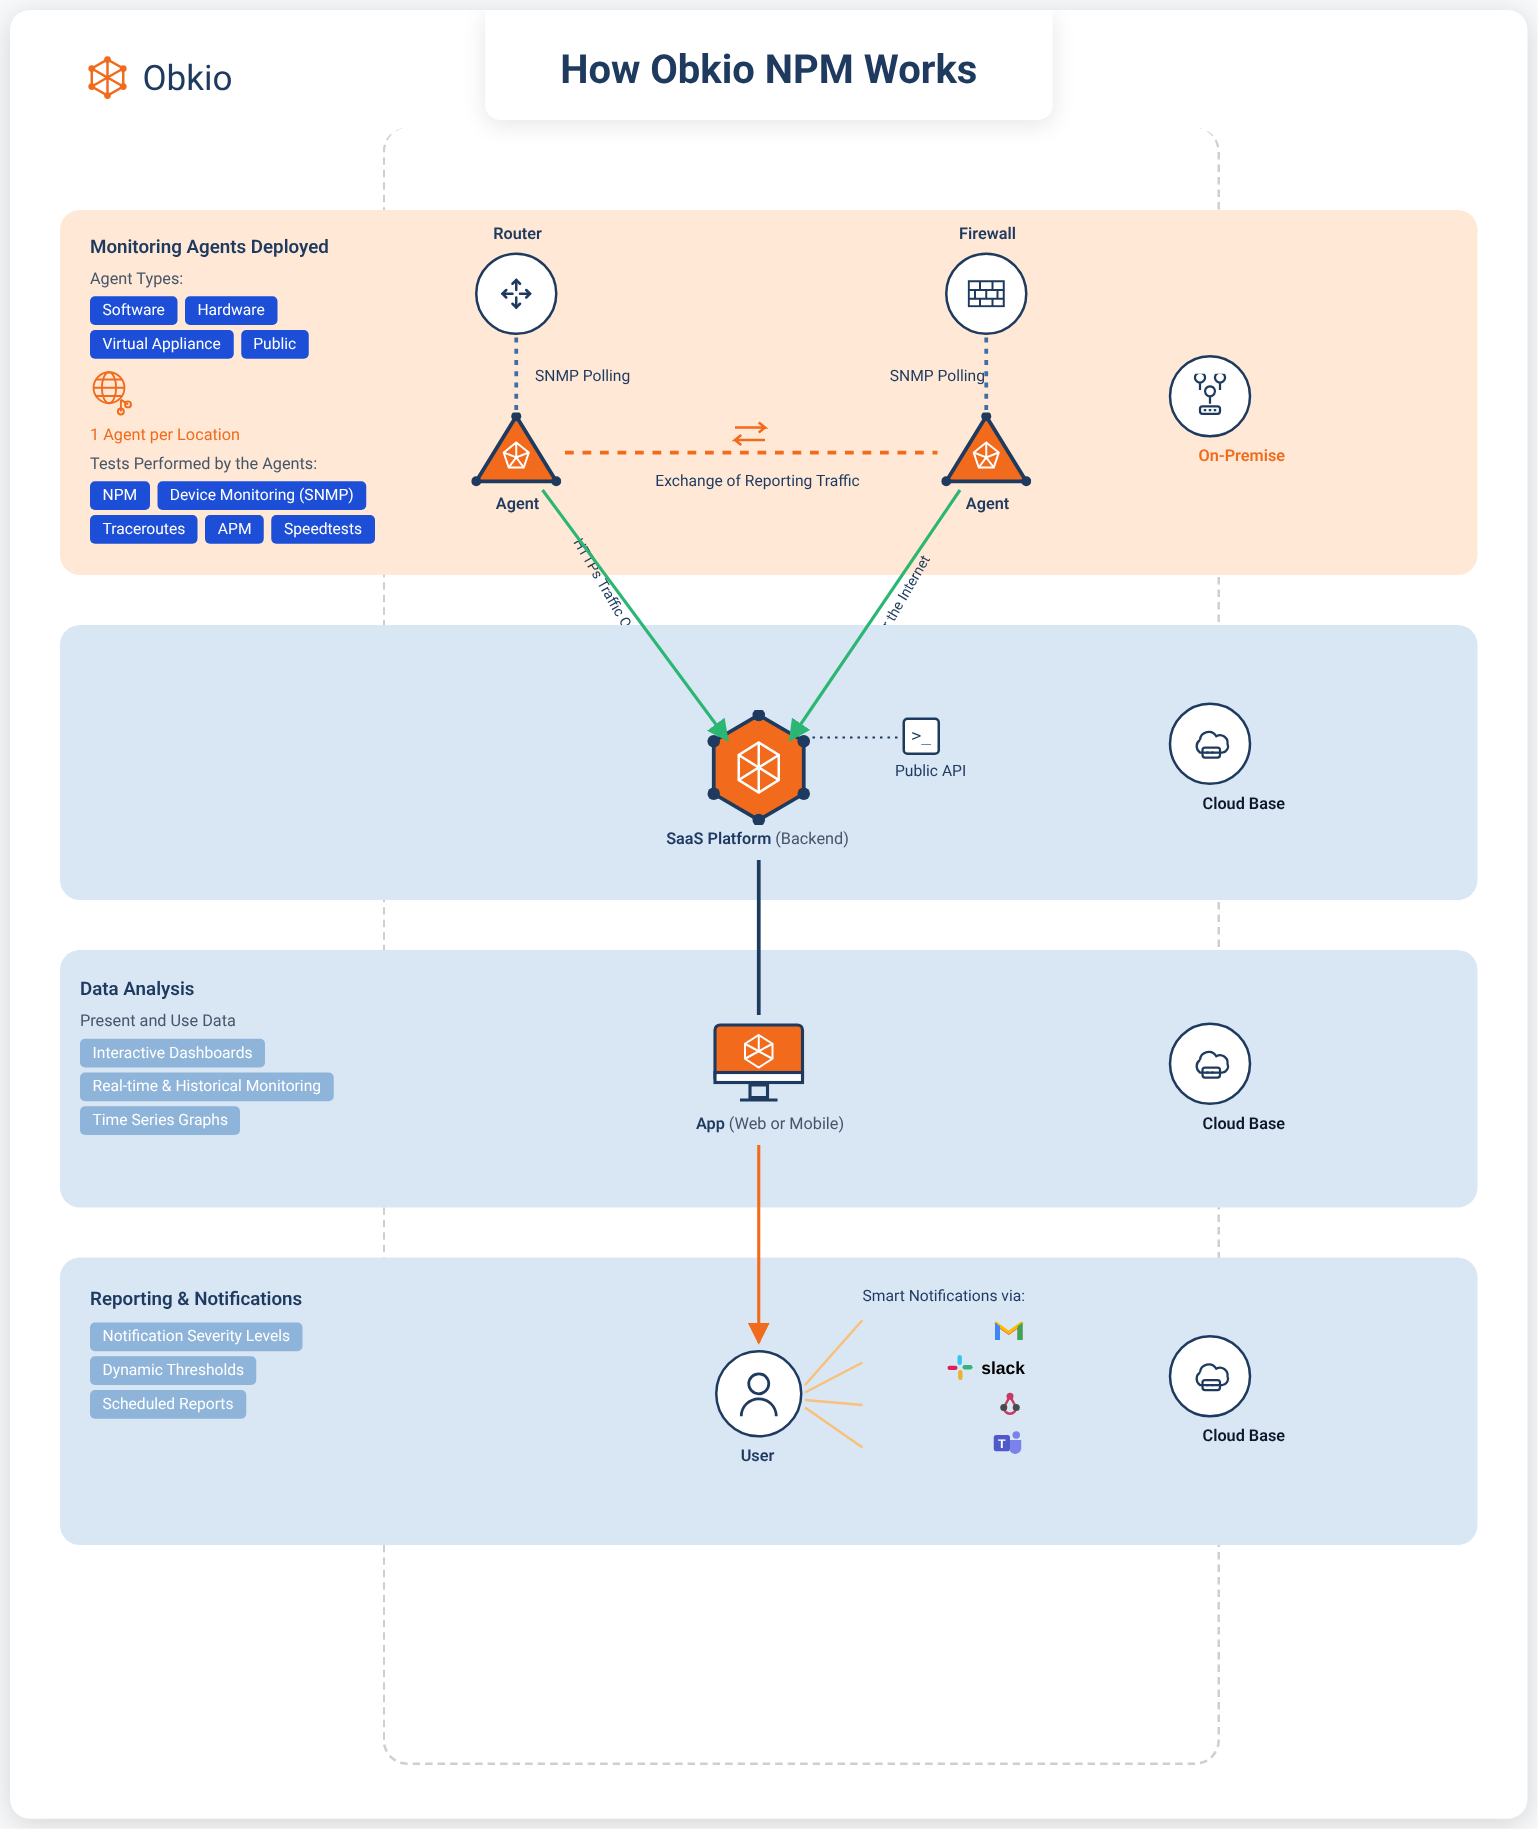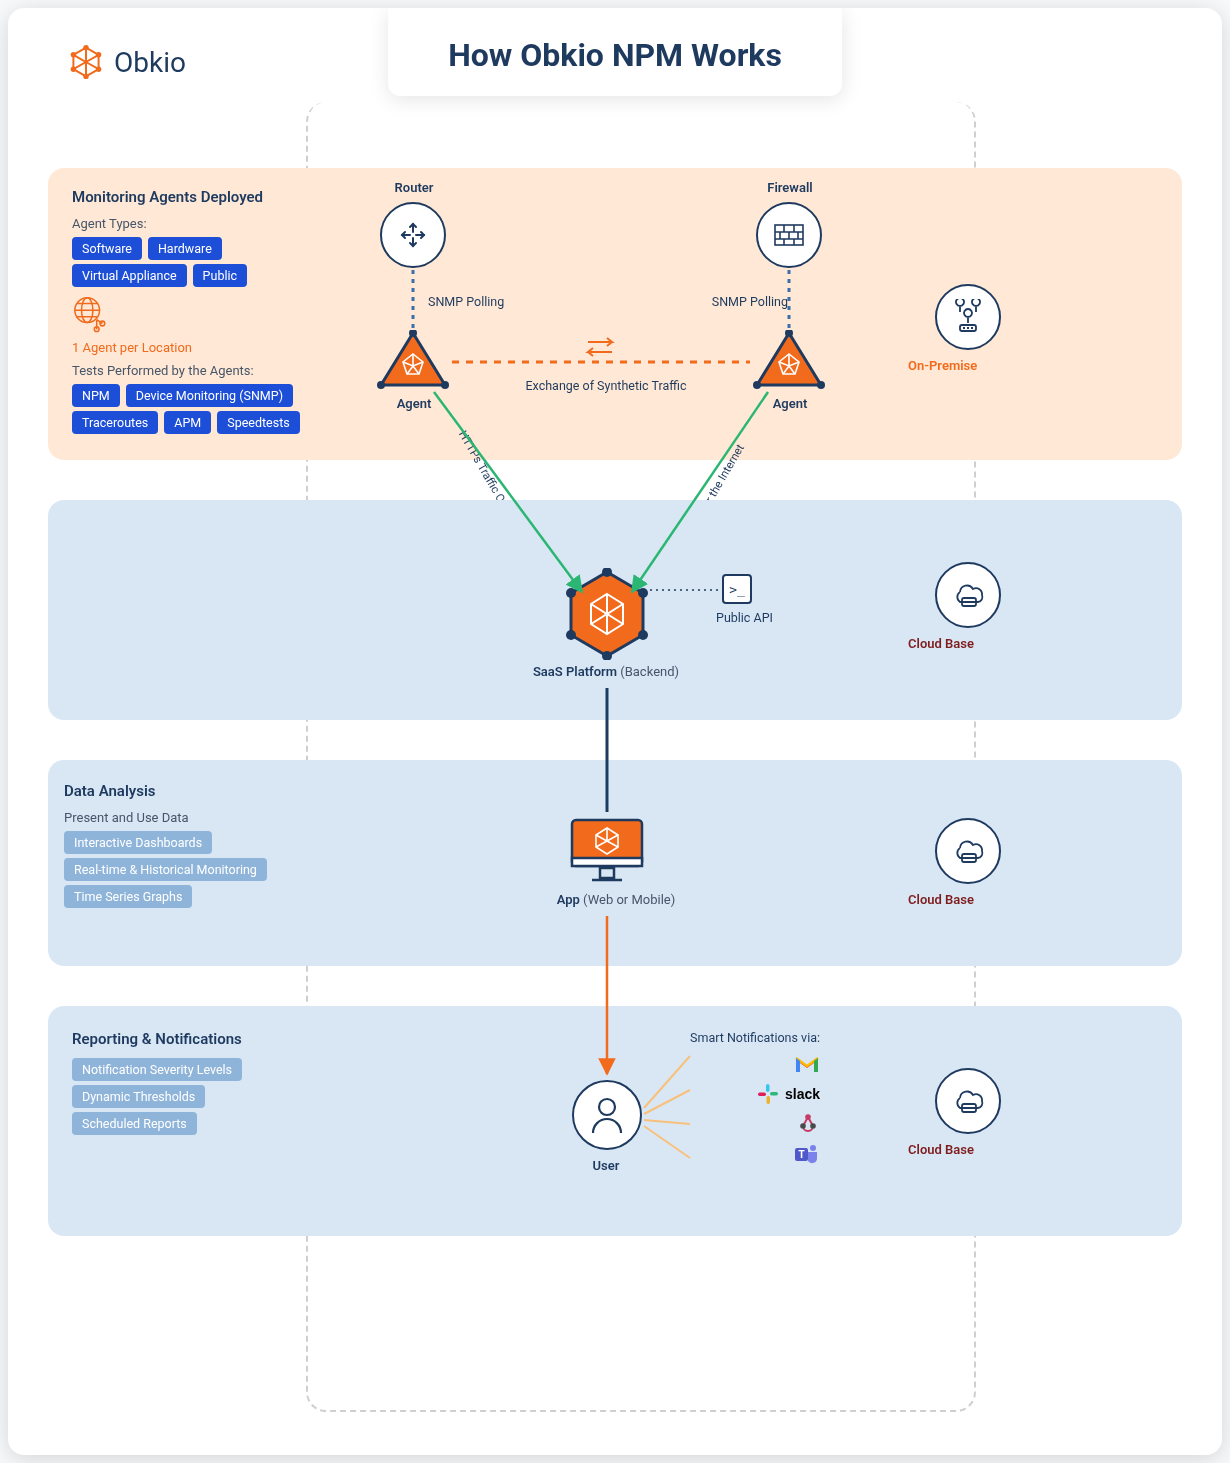--- a/index.html
+++ b/index.html
@@ -88,30 +88,30 @@
   }
   .sub-label { font-weight:400; color:#475569;}
   .label-side { position:absolute; font-size:12.5px; color:#1e3a5f;}
   
   .agent {
     position:absolute;
     width:72px; height:62px;
   }
   
   .loc-badge {
-    position:absolute; text-align:left;
+    position:absolute; text-align:right;
   }
   .loc-badge .circle {
     width:66px;height:66px;border-radius:50%;
     background:#fff;border:2px solid #1e3a5f;
     display:flex;align-items:center;justify-content:center;margin:0 auto;
   }
   .loc-label { margin-top:8px; font-size:13px; font-weight:600;}
   .loc-orange .loc-label{ color:#f26a1b;}
-  .loc-blue .loc-label{ color:#7f1d1d;}
+  .loc-blue .loc-label{ color:#0f172a;}
   
   svg.connectors {
     position:absolute; left:0; top:0; width:100%; height:100%;
     pointer-events:none;
   }
   .angled-text {
     position:absolute; font-size:11.5px; color:#1e3a5f;
     transform-origin: left top;
   }
   
@@ -253,21 +253,21 @@
        <path d="M36 24 L46 32 L42 44 L30 44 L26 32 Z"></path>
        <path d="M36 24 L36 36 M26 32 L36 36 L46 32 M30 44 L36 36 L42 44"></path>
       </g>
       <circle cx="36" cy="3" r="4" fill="#1e3a5f"></circle>
         <circle cx="68" cy="55" r="4" fill="#1e3a5f"></circle>
         <circle cx="4" cy="55" r="4" fill="#1e3a5f"></circle>
     </svg>
   </div>
   <div class="label-under" style="left:712px; top:388px;">Agent</div>
 
-  <div class="label-side" style="left:508px; top:370px; width:180px; text-align:center;">Exchange of Synthetic Traffic</div>
+  <div class="label-side" style="left:508px; top:370px; width:180px; text-align:center;">Exchange of Reporting Traffic</div>
 
   <div class="loc-badge loc-orange" style="left:900px; top:276px; width:120px;">
     <div class="circle">
       <svg width="36" height="36" viewBox="0 0 36 36">
           <g stroke="#1e3a5f" stroke-width="1.8" fill="none">
         <path d="M10 7 a4 4 0 1 1 0.01 0 M10 7 v6"></path>
         <path d="M26 7 a4 4 0 1 1 0.01 0 M26 7 v6"></path>
         <path d="M18 18 a4 4 0 1 1 0.01 0 M18 18 v6"></path>
         <rect x="10" y="26" width="16" height="6" rx="2"></rect>
         <path d="M13 29 h2 M17 29 h2 M21 29 h2"></path>

